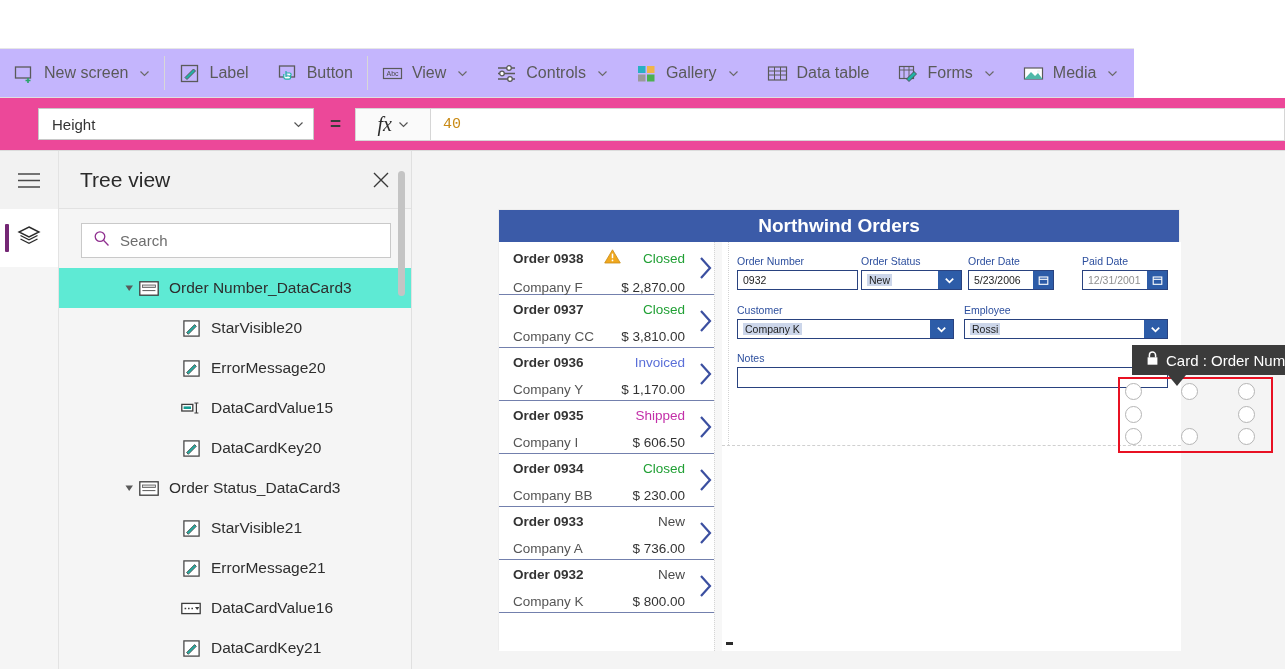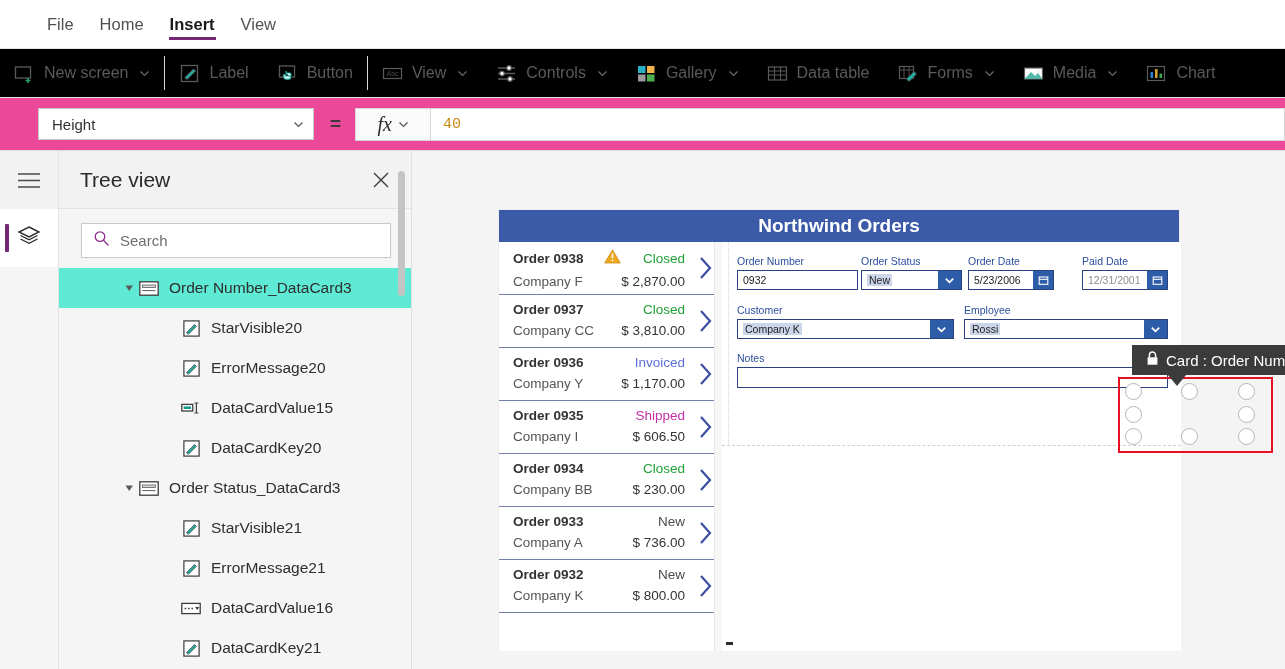--- a/index.html
+++ b/index.html
@@ -22,22 +22,22 @@
     padding: 0 13px; font-size: 16.5px; color: #505050; cursor: pointer;
   }
   .menu-tab.active { color: #1a1a1a; font-weight: bold; }
   .menu-tab.active::after {
     content: ""; position: absolute; left: 12px; right: 12px; bottom: 8px;
     height: 3px; background: #742774;
   }
 
   
   .ribbon {
-    position: absolute; left: 0; top: 48px; width: 1285px; height: 50px;
-    background: #000000; border-top: 1px solid #e6e6e6;
+    position: absolute; left: 0; top: 48px; width: 1134px; height: 50px;
+    background: #c4b5fd; border-top: 1px solid #e6e6e6;
     border-bottom: 1px solid #e0e0e0;
     display: flex; align-items: center; overflow: hidden;
   }
   .rb-item {
     display: flex; align-items: center; gap: 9px; height: 50px;
     padding: 0 14px; font-size: 16px; color: #5a5a5a; cursor: pointer;
     white-space: nowrap; flex: 0 0 auto;
   }
   .rb-sep { width: 1px; height: 34px; background: #d8d8d8; flex: 0 0 auto; }
   .rb-ico { width: 21px; height: 21px; display: block; flex: 0 0 auto; }
@@ -143,21 +143,21 @@
     position: absolute; left: 0; top: 32px; width: 222px; height: 409px;
     background: #ffffff; overflow: hidden;
   }
   .grow {
     height: 53px; border-bottom: 1px solid #7380ad; position: relative;
     padding: 7px 12px 0 14px; cursor: pointer;
   }
   .grow .l1 { display: flex; justify-content: space-between; align-items: center;
               padding-right: 24px; }
   .grow .l2 { display: flex; justify-content: space-between; align-items: center;
-              padding-right: 24px; margin-top: 6px; }
+              padding-right: 24px; margin-top: 12px; }
   .g-id { font-size: 13.5px; font-weight: bold; color: #333333; }
   .g-co { font-size: 13.5px; color: #555555; }
   .g-st { font-size: 13.5px; }
   .g-amt { font-size: 13.5px; color: #333333; }
   .g-arrow {
     position: absolute; right: 8px; top: 14px; width: 15px; height: 24px;
   }
   .g-warn { display: inline-block; vertical-align: -3px; margin-left: -2px; }
   .gal-scroll {
     position: absolute; left: 215px; top: 32px; width: 8px; height: 409px;
@@ -224,34 +224,20 @@
     content: ""; position: absolute; left: 36px; top: 30px;
     border-left: 9px solid transparent; border-right: 9px solid transparent;
     border-top: 11px solid #3b3b3b;
   }
 </style>
 </head>
 <body>
 
 <div id="app">
 
-  <div class="menubar">
-    <div class="menu-tab">
-        <span>File</span>
-      </div>
-    <div class="menu-tab">
-        <span>Home</span>
-      </div>
-    <div class="menu-tab active">
-        <span>Insert</span>
-      </div>
-    <div class="menu-tab">
-        <span>View</span>
-      </div>
-  </div>
 
   <div class="ribbon">
 
     <div class="rb-item">
       <span class="rb-ico">
         <svg viewBox="0 0 21 21">
             <rect x="1.5" y="4" width="15" height="11" fill="none" stroke="#5a5a5a" stroke-width="1.3"></rect>
             <path d="M14 15 v5 M11.5 17.5 h5" stroke="#2aa46a" stroke-width="1.6"></path>
           </svg>
       </span>

